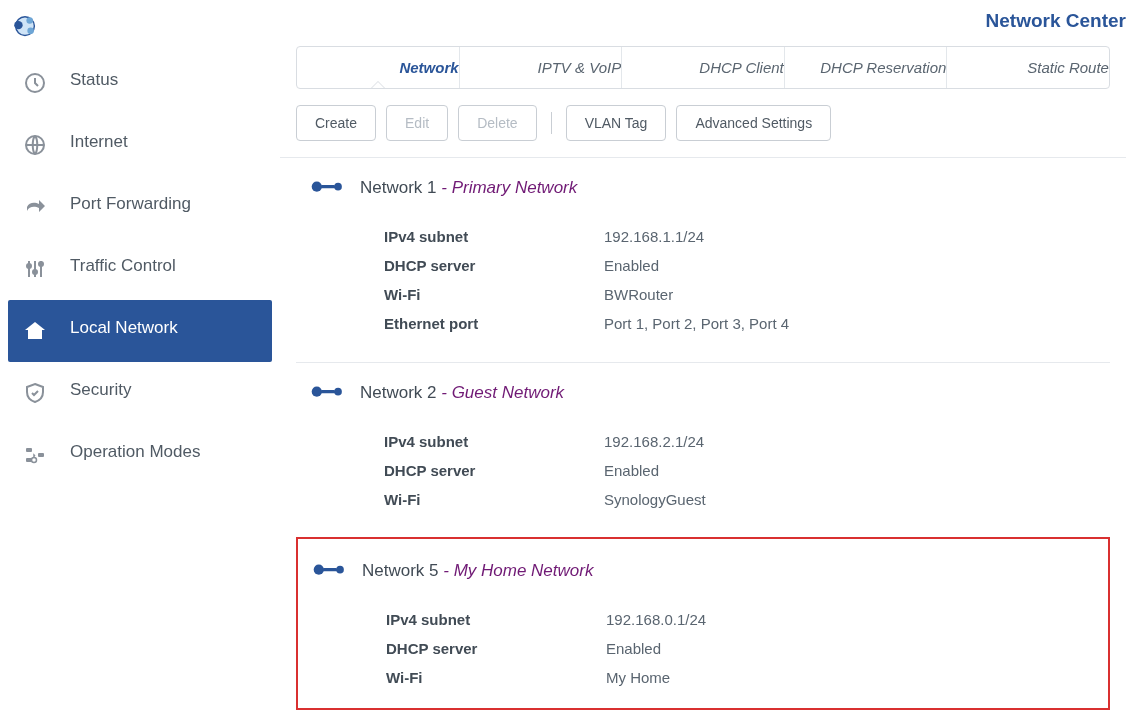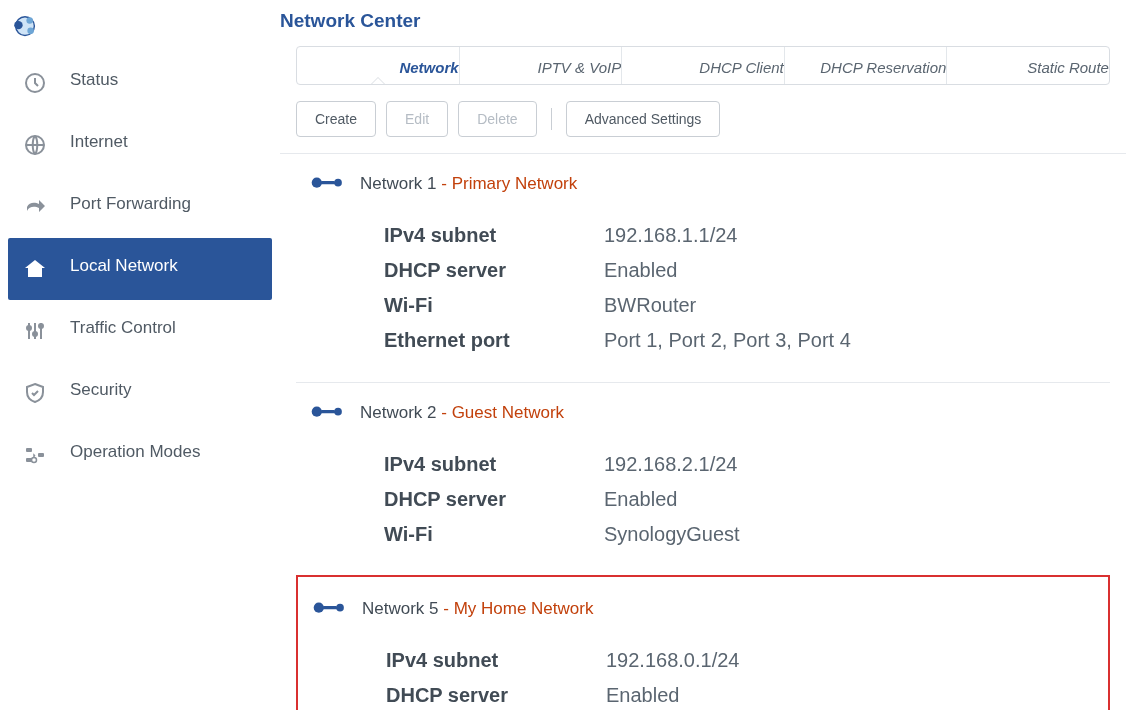--- a/index.html
+++ b/index.html
@@ -38,21 +38,21 @@
     background: #2a5599;
     color: #fff;
   }
   .nav-icon { width: 26px; height: 26px; display:flex; align-items:center; justify-content:center; color:#8a919a; }
   .nav-item.active .nav-icon { color:#fff; }
   .nav-icon svg { width: 24px; height: 24px; }
 
   
   .main { flex: 1; display:flex; flex-direction: column; min-width:0; }
   .header {
-    text-align: left;
+    text-align: right;
     padding: 10px 0 14px 0;
   }
   .header-title {
     font-size: 19px;
     font-weight: 700;
     color: #2a5599;
   }
 
   
   .tabs {
@@ -117,23 +117,23 @@
     display: flex;
     align-items: center;
     gap: 16px;
     padding-left: 14px;
     margin-bottom: 24px;
   }
   .key-icon { width: 34px; height: 18px; }
   .key-icon svg { display:block; }
   .net-title { font-size: 17px; }
   .net-title .name { font-weight: 400; color: #414b55; }
-  .net-title .desc { color: #c2410c; }
+  .net-title .desc { color: #701a75; font-style: italic; }
   .net-rows { padding-left: 88px; }
-  .net-row { display:flex; padding: 6px 0; font-size: 20px; }
+  .net-row { display:flex; padding: 6px 0; font-size: 15px; }
   .net-row .label { width: 220px; font-weight: 700; color: #414b55; }
   .net-row .val { color: #5a6570; }
 
   .highlight-box {
     border: 2px solid #d93030;
     margin-top: -2px;
     padding-bottom: 8px;
   }
   .highlight-box .net-block { border-bottom: none; padding-top: 22px; padding-bottom: 8px; }
 </style>
@@ -170,38 +170,38 @@
         <span>Internet</span>
       </div>
       <div class="nav-item">
         <span class="nav-icon">
             <svg viewBox="0 0 24 24" fill="currentColor">
               <path d="M4 12c2-5 8-5 12-3V5l6 6-6 6v-4c-4-2-10-2-12 3v-4z"></path>
             </svg>
           </span>
         <span>Port Forwarding</span>
       </div>
-      <div class="nav-item active">
-        <span class="nav-icon">
-            <svg viewBox="0 0 24 24" fill="currentColor">
-              <path d="M12 3l10 8h-3v9H5v-9H2l10-8z"></path>
-            </svg>
-          </span>
-        <span>Local Network</span>
-      </div>
       <div class="nav-item">
         <span class="nav-icon">
             <svg viewBox="0 0 24 24" fill="none" stroke="currentColor" stroke-width="2">
               <path d="M6 4v16M12 4v16M18 4v16"></path>
               <circle cx="6" cy="9" r="2" fill="currentColor"></circle>
               <circle cx="12" cy="15" r="2" fill="currentColor"></circle>
               <circle cx="18" cy="7" r="2" fill="currentColor"></circle>
             </svg>
           </span>
         <span>Traffic Control</span>
+      </div>
+      <div class="nav-item active">
+        <span class="nav-icon">
+            <svg viewBox="0 0 24 24" fill="currentColor">
+              <path d="M12 3l10 8h-3v9H5v-9H2l10-8z"></path>
+            </svg>
+          </span>
+        <span>Local Network</span>
       </div>
       <div class="nav-item">
         <span class="nav-icon">
             <svg viewBox="0 0 24 24" fill="none" stroke="currentColor" stroke-width="2">
               <path d="M12 3l8 3v5c0 5-3.5 8.5-8 10-4.5-1.5-8-5-8-10V6l8-3z"></path>
               <path d="M9 12l2 2 4-4"></path>
             </svg>
           </span>
         <span>Security</span>
       </div>
@@ -231,20 +231,21 @@
       <div class="tab"><span>DHCP Client</span></div>
       <div class="tab"><span>DHCP Reservation</span></div>
       <div class="tab"><span>Static Route</span></div>
     </div>
 
     <div class="toolbar">
       <button class="btn">Create</button>
       <button class="btn disabled">Edit</button>
       <button class="btn disabled">Delete</button>
       <div class="tb-divider"></div>
+      <button class="btn">VLAN Tag</button>
       <button class="btn">Advanced Settings</button>
     </div>
 
     <div class="net-list" id="net-list">
         <div class="net-block">
           <div class="net-head">
             <span class="key-icon">
               <svg viewBox="0 0 40 18">
                 <circle cx="8" cy="9" r="6" fill="#2a5599"></circle>
                 <rect x="12" y="7" width="18" height="4" rx="2" fill="#2a5599"></rect>

